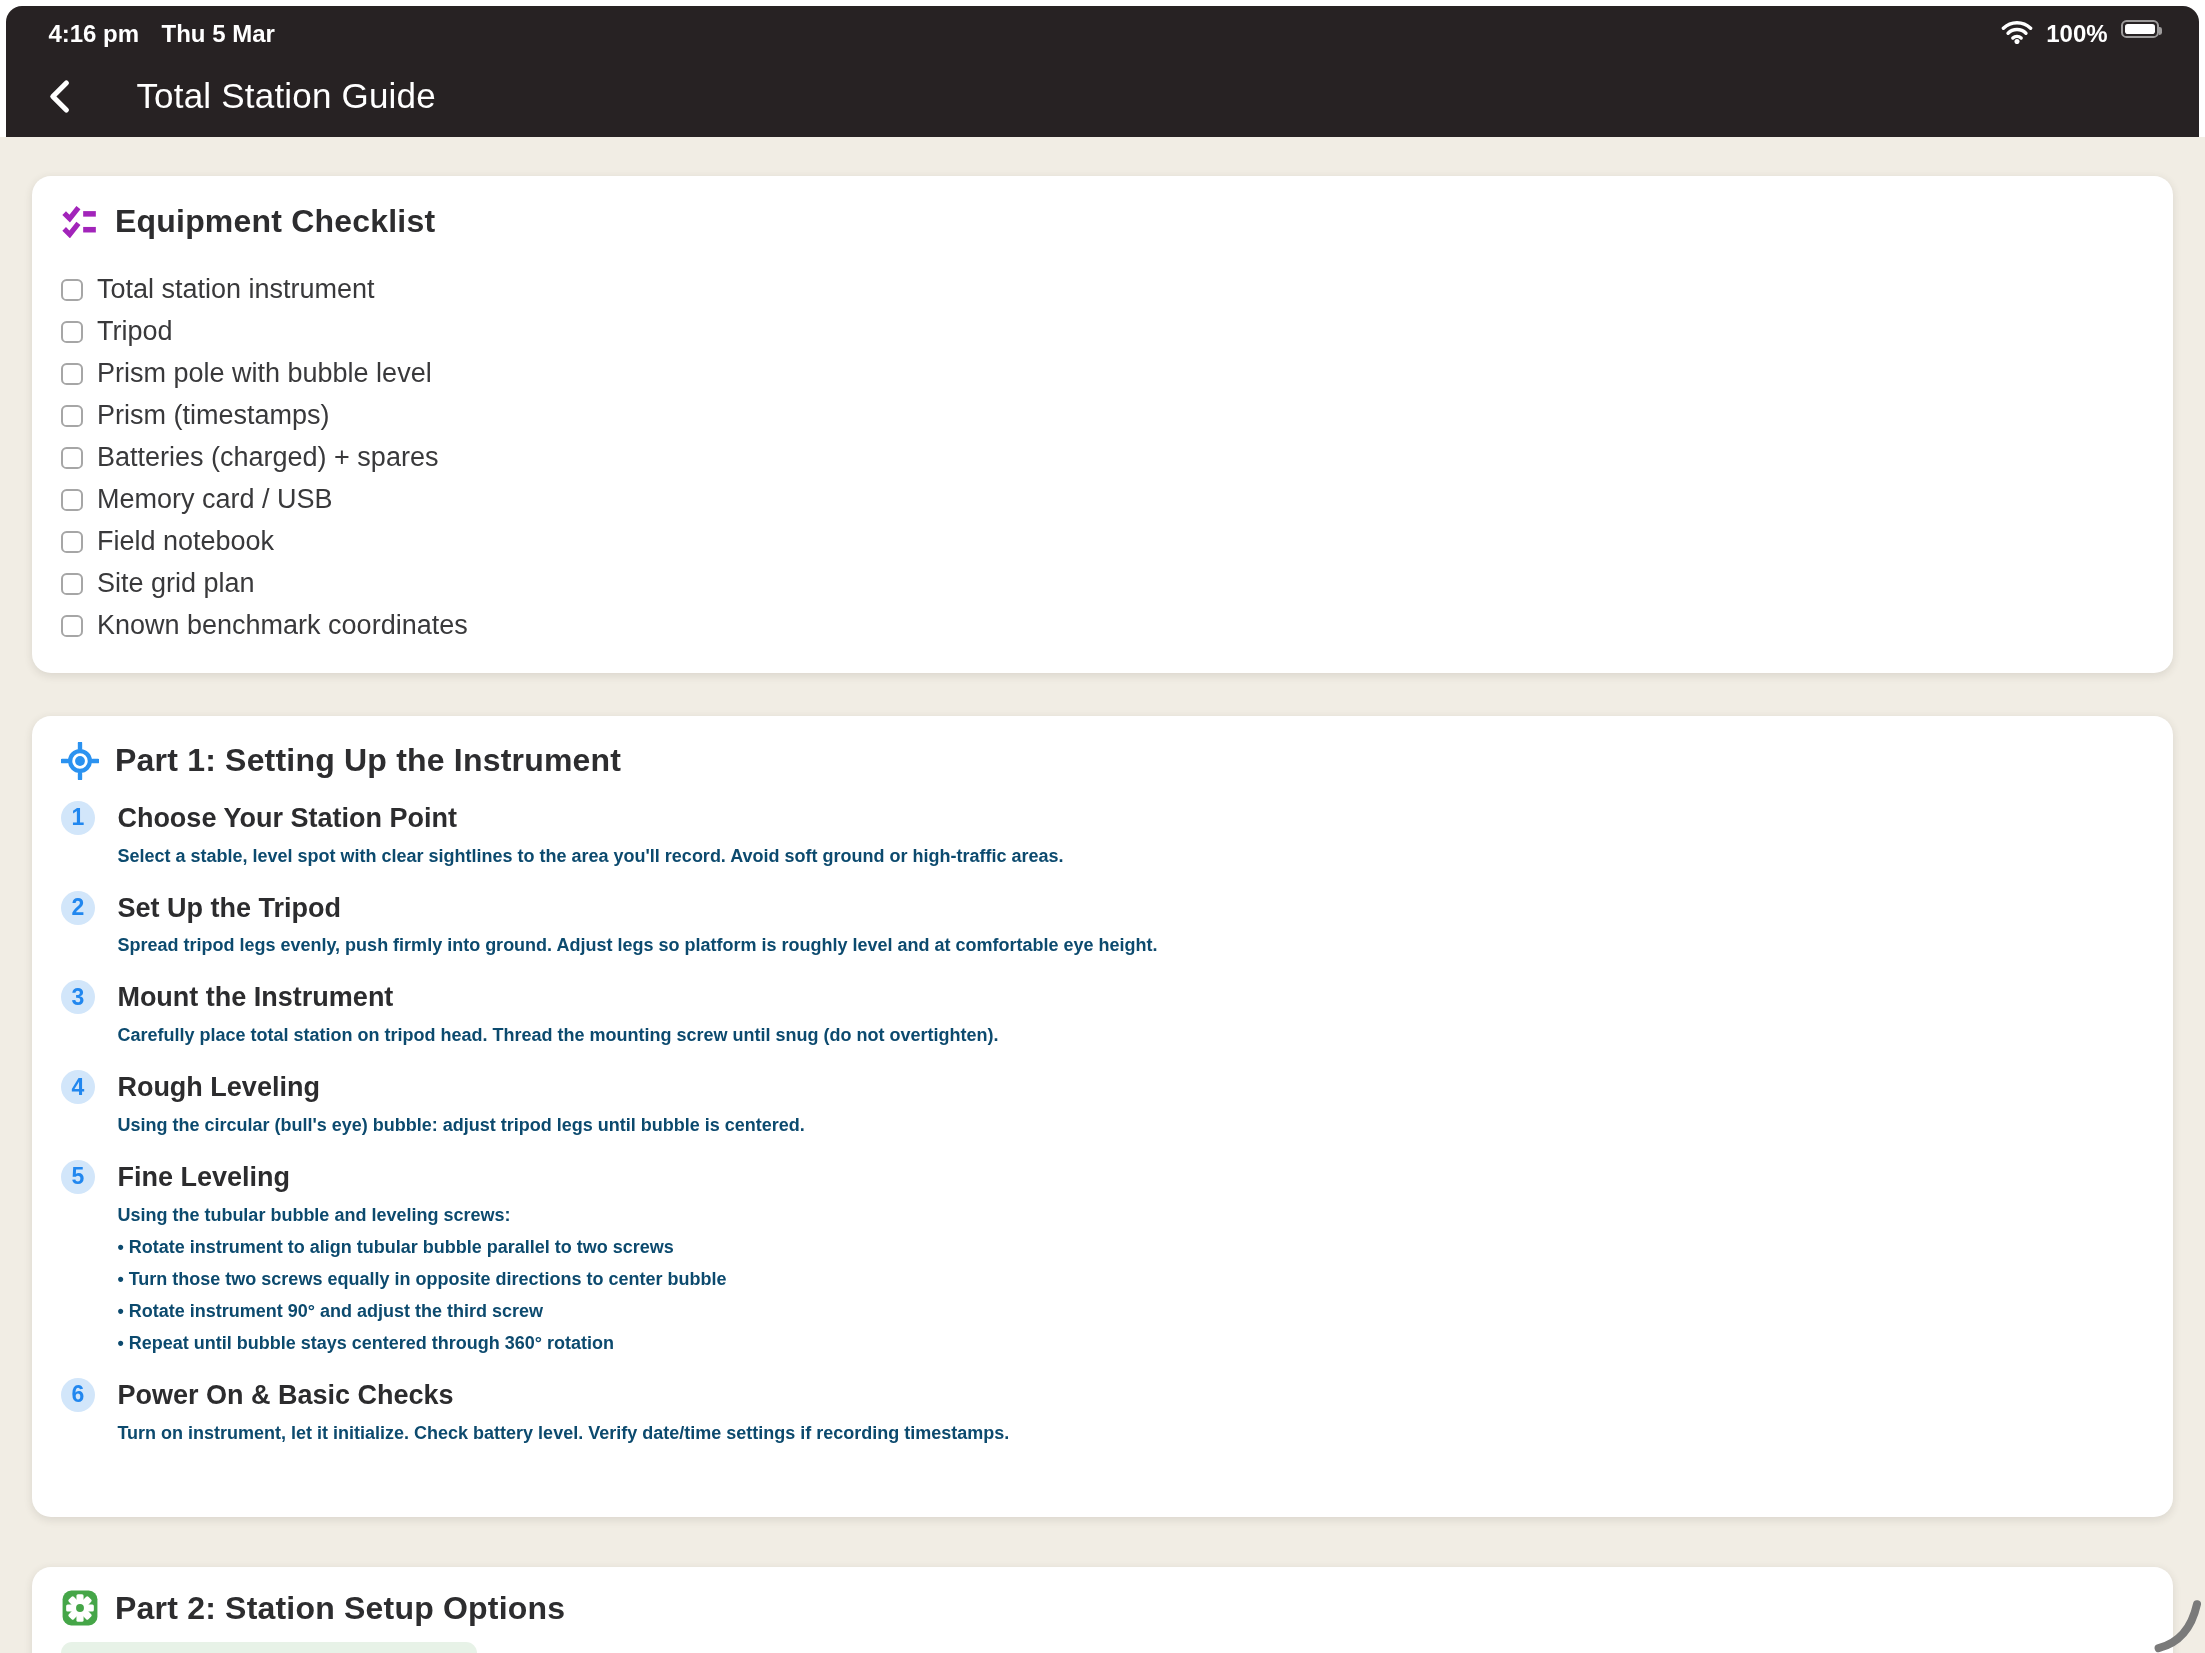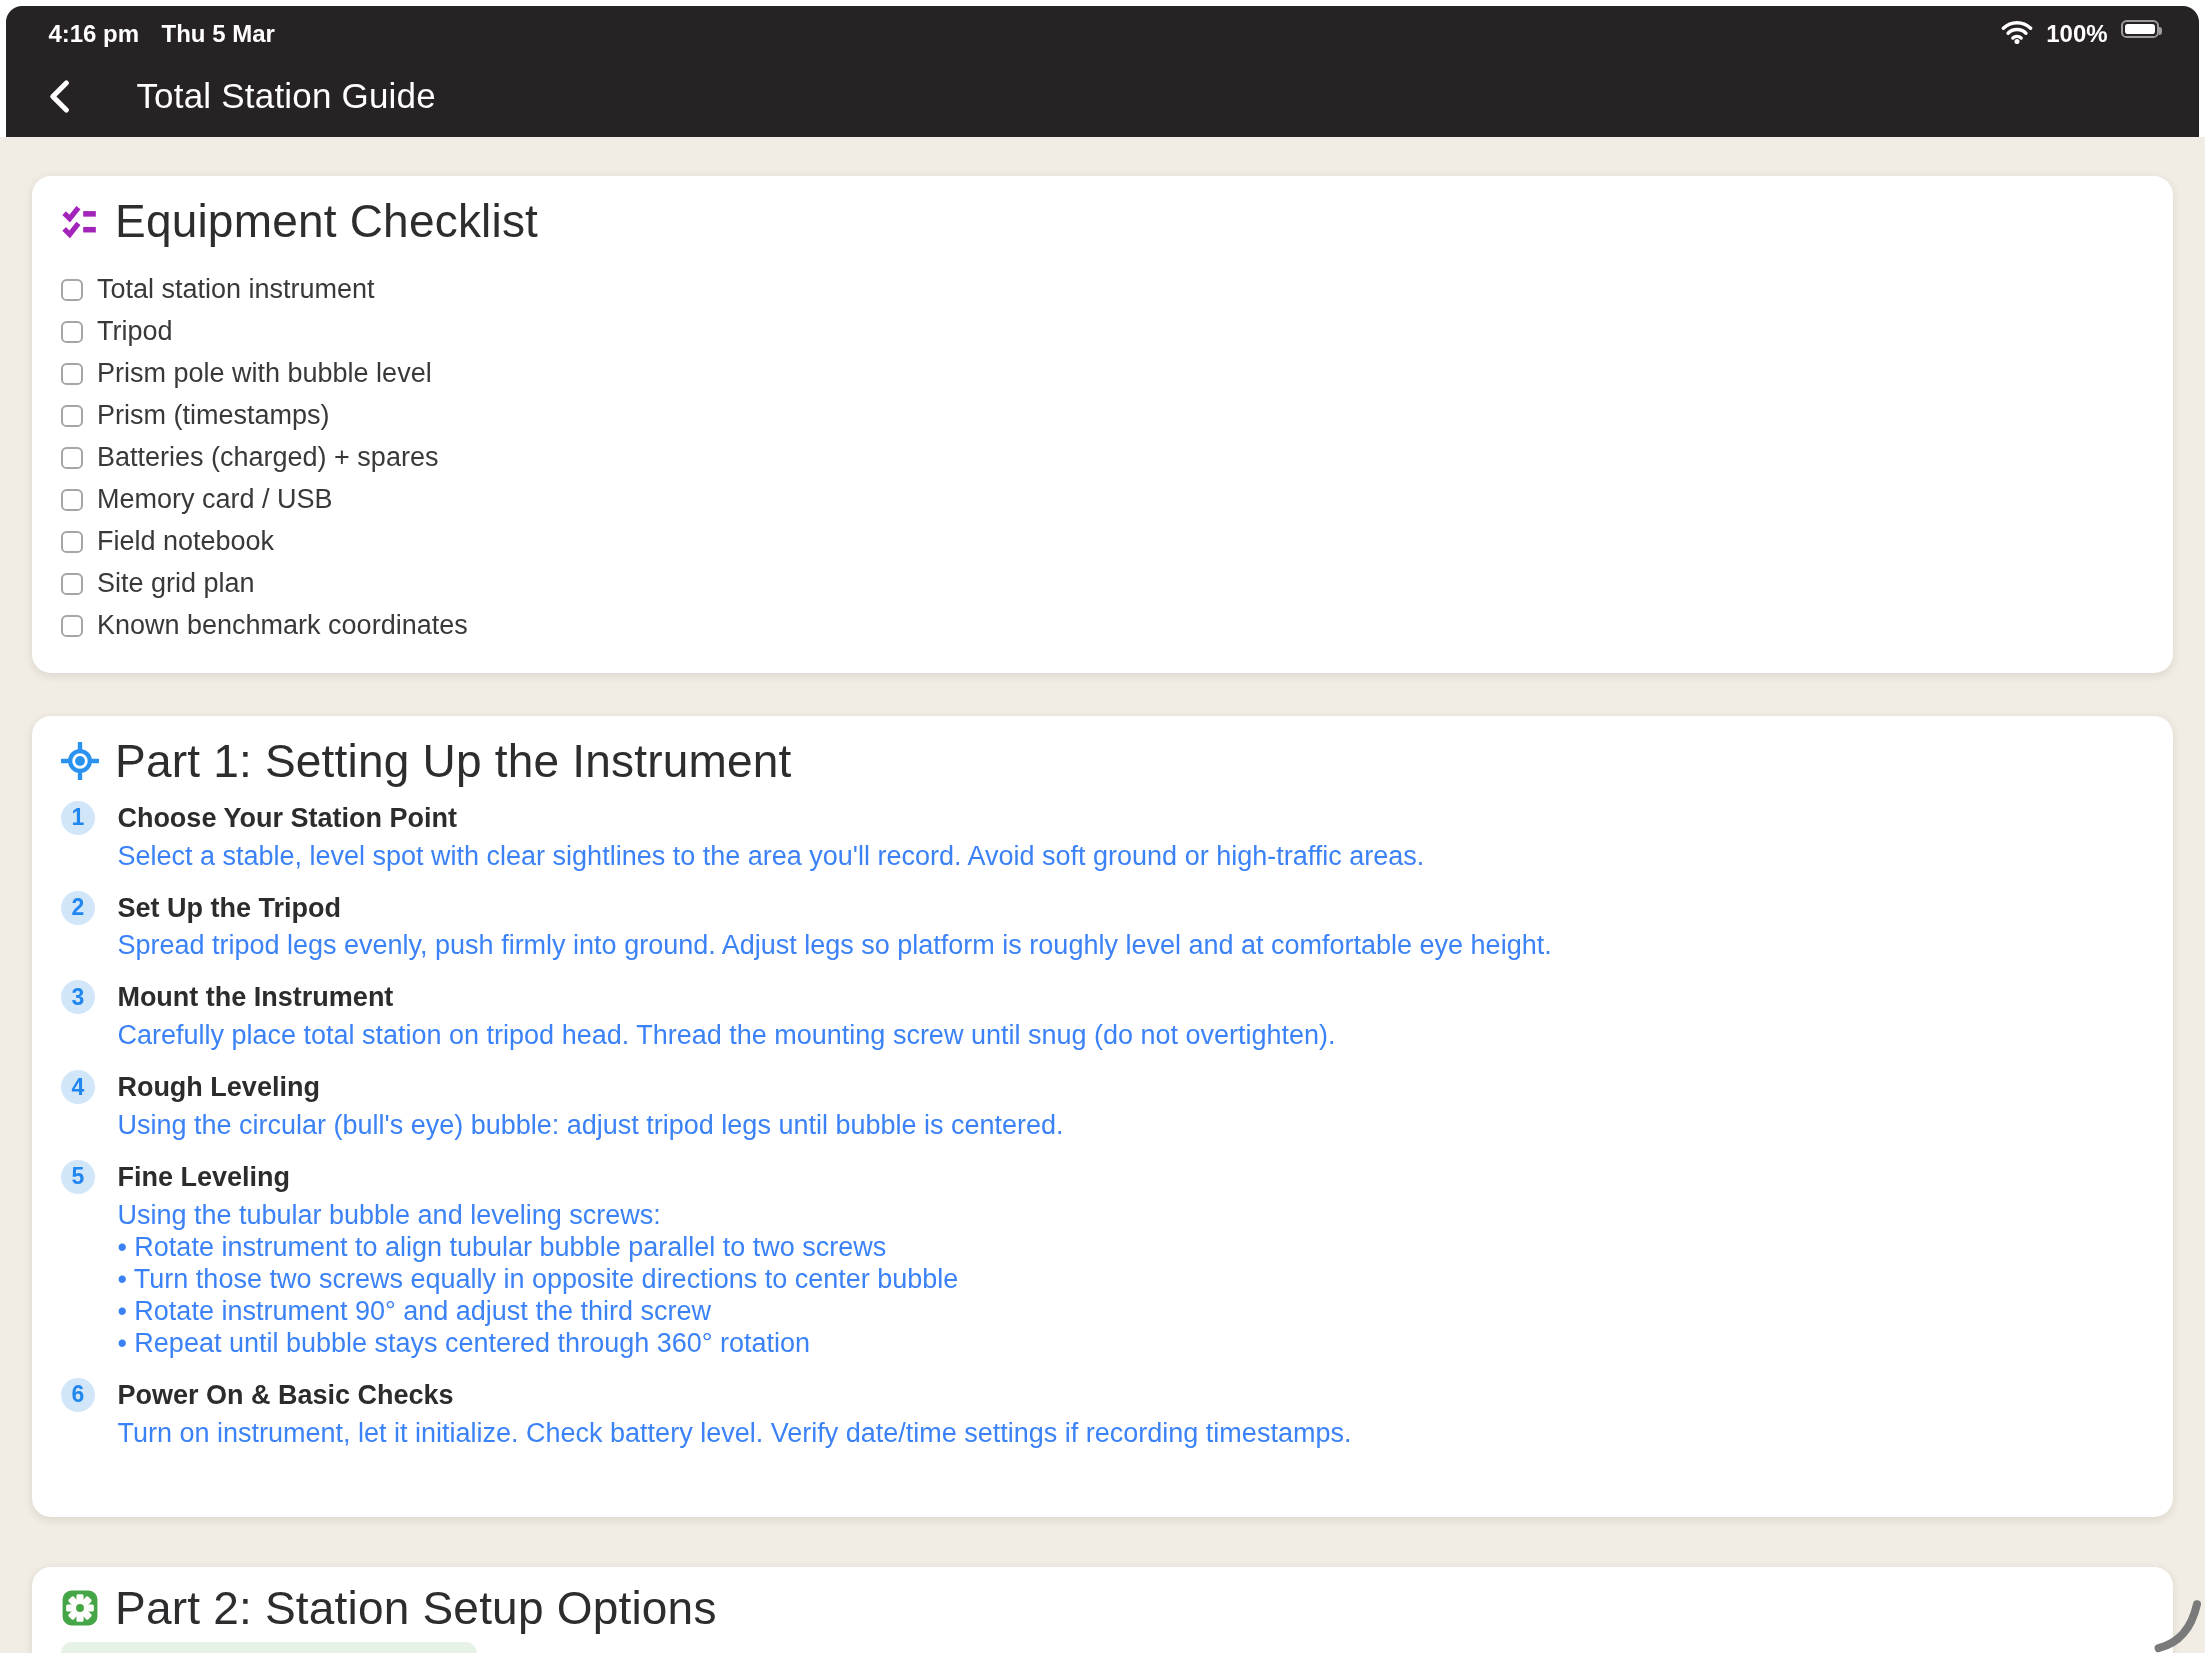--- a/index.html
+++ b/index.html
@@ -71,21 +71,21 @@
     background:#ffffff;
     border-radius:19px;
     box-shadow:0 2.4px 8px rgba(60,50,40,0.12);
     padding:22.4px 29px 26px 29px;
   }
   .card-header {
     display:flex; align-items:center; gap:16px;
     height:45px;
   }
   .card-title {
-    font-size:46px; font-weight:400; color:#2d2d2f;
+    font-size:32px; font-weight:700; color:#2d2d2f;
     letter-spacing:0.2px;
   }
 
   
   .checklist { list-style:none; margin-top:25px; }
   .check-row {
     height:42px;
     display:flex; align-items:center; gap:14.4px;
   }
   .checkbox {
@@ -114,22 +114,23 @@
     color:#2187ef;
     font-size:23px; font-weight:700;
     display:flex; align-items:center; justify-content:center;
   }
   .step-title {
     font-size:27px; font-weight:700; color:#2c2c2e;
     line-height:34px;
   }
   .step-desc { margin-top:4.8px; }
   .step-desc p {
-    font-size:27px; color:#3b82f6;
+    font-size:18px; color:#0c4a6e;
     line-height:32px;
+    font-weight:bold;
   }
 
   
   #card-part2 { margin-top:50px; padding-top:19px; height:240px; }
   .badge {
     display:inline-block;
     margin-top:11.2px;
     background:#e7f2e7;
     color:#2f2f31;
     font-size:27px; font-weight:700;

